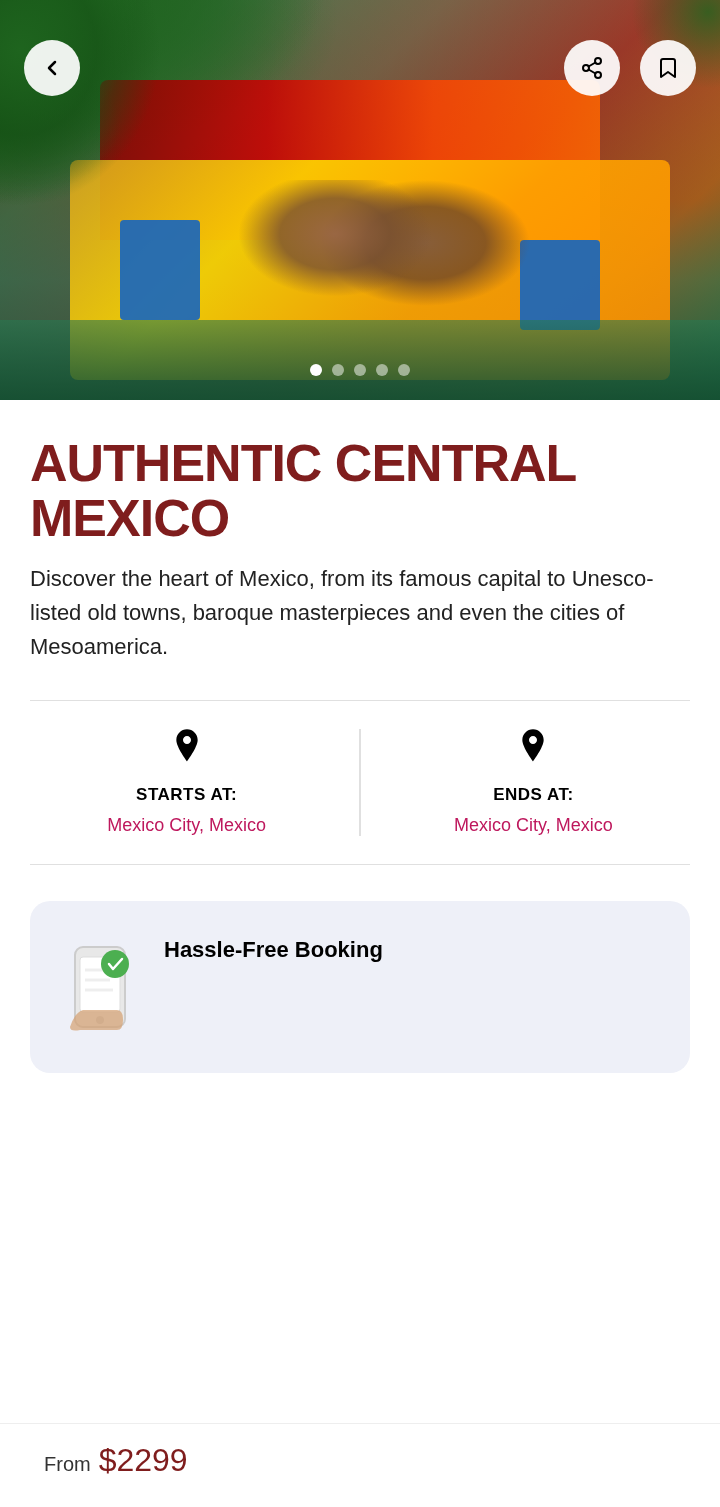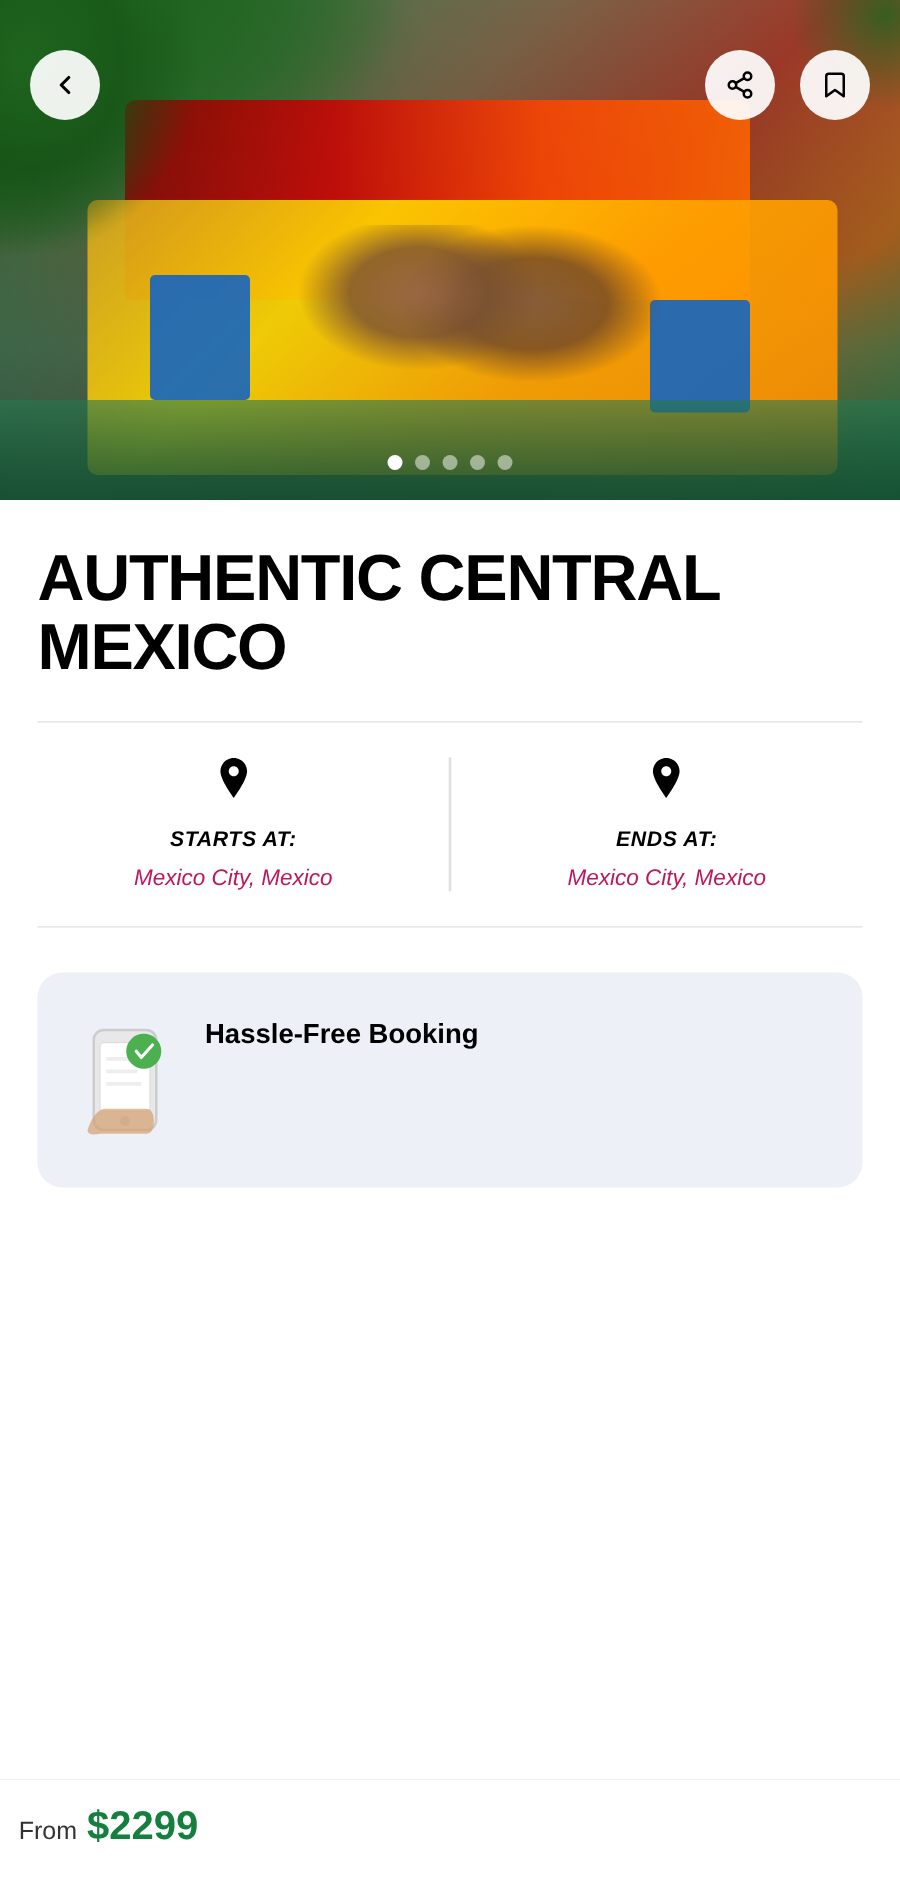--- a/index.html
+++ b/index.html
@@ -162,22 +162,22 @@
     
     .content {
       padding: 36px 30px 160px;
       background: #fff;
     }
 
     .tour-title {
       font-size: 52px;
       font-weight: 900;
       line-height: 1.05;
-      color: #000000;
-      margin-bottom: 32px;
+      color: #7f1d1d;
+      margin-bottom: 17px;
       letter-spacing: -1px;
     }
 
     .tour-description {
       font-size: 22px;
       line-height: 1.55;
       color: #222;
       margin-bottom: 36px;
     }
 
@@ -190,21 +190,20 @@
       padding: 28px 0;
       margin-bottom: 36px;
     }
     .location-item {
       flex: 1;
       display: flex;
       flex-direction: column;
       align-items: center;
       text-align: center;
       gap: 10px;
-      font-style: italic;
     }
     .location-divider {
       width: 1.5px;
       background: #e0e0e0;
       margin: 0 16px;
     }
     .location-pin-icon {
       font-size: 32px;
       color: #111;
     }
@@ -255,40 +254,40 @@
     }
 
     
     .bottom-bar {
       position: fixed;
       bottom: 0;
       left: 50%;
       transform: translateX(-50%);
       width: 720px;
       background: #fff;
-      padding: 18px 15px 28px;
+      padding: 18px 44px 28px;
       display: flex;
       align-items: flex-end;
       justify-content: space-between;
       border-top: 1px solid #eee;
       z-index: 100;
     }
     .price-block {
       display: flex;
       align-items: baseline;
       gap: 8px;
     }
     .price-from {
       font-size: 20px;
       color: #333;
     }
     .price-amount {
       font-size: 32px;
-      font-weight: 700;
-      color: #15803d;
+      font-weight: 400;
+      color: #7f1d1d;
     }
     .check-availability-btn {
       background: #1B6B7B;
       color: #fff;
       border: none;
       border-radius: 50px;
       padding: 22px 44px;
       font-size: 22px;
       font-weight: 700;
       cursor: pointer;
@@ -339,20 +338,21 @@
     <div class="dot"></div>
     <div class="dot"></div>
     <div class="dot"></div>
   </div>
 </div>
 
 <div class="content">
 
   <h1 class="tour-title">AUTHENTIC CENTRAL MEXICO</h1>
 
+  <p class="tour-description">Discover the heart of Mexico, from its famous capital to Unesco-listed old towns, baroque masterpieces and even the cities of Mesoamerica.</p>
 
   <div class="location-row">
     <div class="location-item">
       <div class="location-pin-icon">
         <svg width="32" height="38" viewBox="0 0 24 28" fill="#000">
           <path d="M12 0C7.6 0 4 3.6 4 8c0 5.4 8 16 8 16s8-10.6 8-16c0-4.4-3.6-8-8-8zm0 11c-1.7 0-3-1.3-3-3s1.3-3 3-3 3 1.3 3 3-1.3 3-3 3z"></path>
         </svg>
       </div>
       <span class="location-label">STARTS AT:</span>
       <span class="location-value">Mexico City, Mexico</span>

